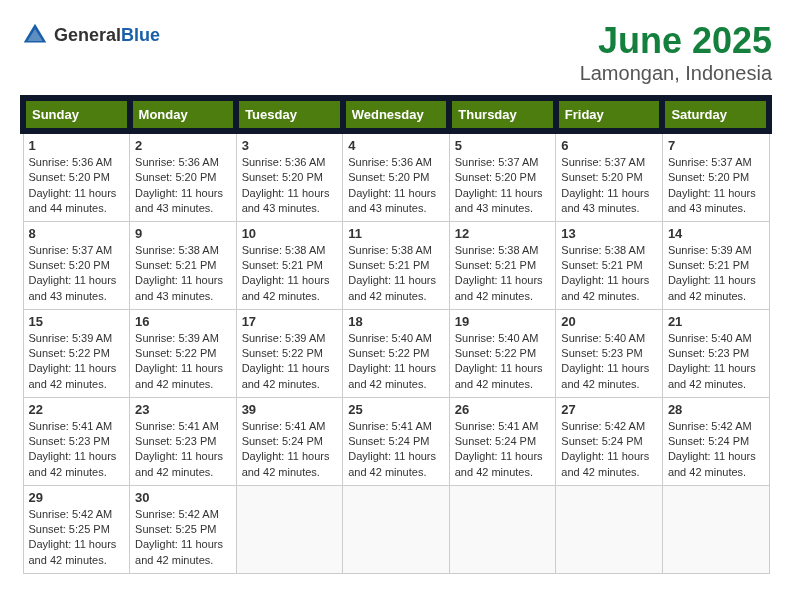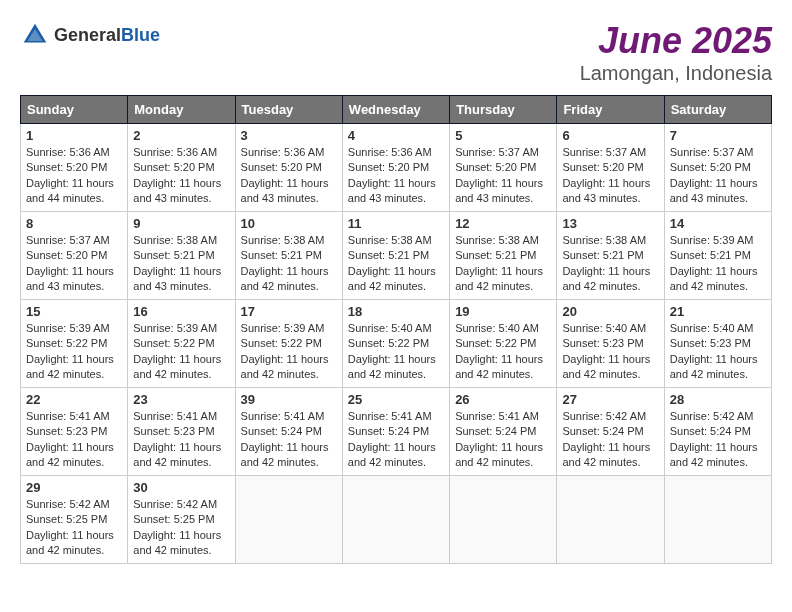--- a/index.html
+++ b/index.html
@@ -35,40 +35,39 @@
       width: 30px;
       height: 30px;
       margin-right: 4px;
     }
     .title-area {
       text-align: right;
     }
     .month-title {
       font-size: 36px;
       font-weight: bold;
-      color: #701a75;
-      font-style: italic;
+      color: #15803d;
     }
     .location-title {
       font-size: 20px;
       color: #555;
     }
     .calendar {
       width: 100%;
       border-collapse: collapse;
       border: 1px solid #ccc;
     }
     .calendar th {
-      background-color: #737373;
+      background-color: #4d7c0f;
       color: #fff;
       text-align: left;
       padding: 6px 6px;
       font-size: 13px;
       font-weight: bold;
-      border: 1px solid #0f172a;
+      border: 6px solid #0f172a;
     }
     .calendar td {
       vertical-align: top;
       padding: 4px 5px;
       font-size: 10px;
       color: #333;
       border: 1px solid #ccc;
       width: calc(100% / 7);
       min-height: 80px;
       background: #fff;

